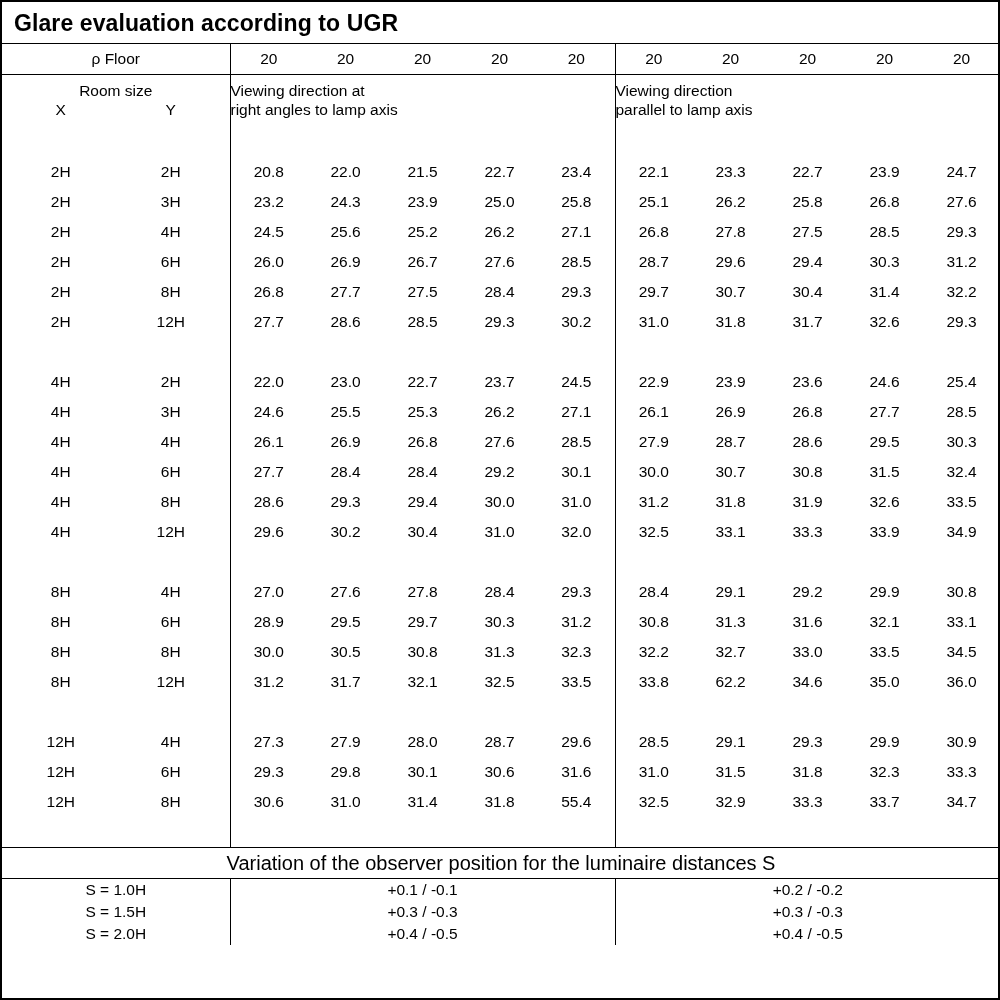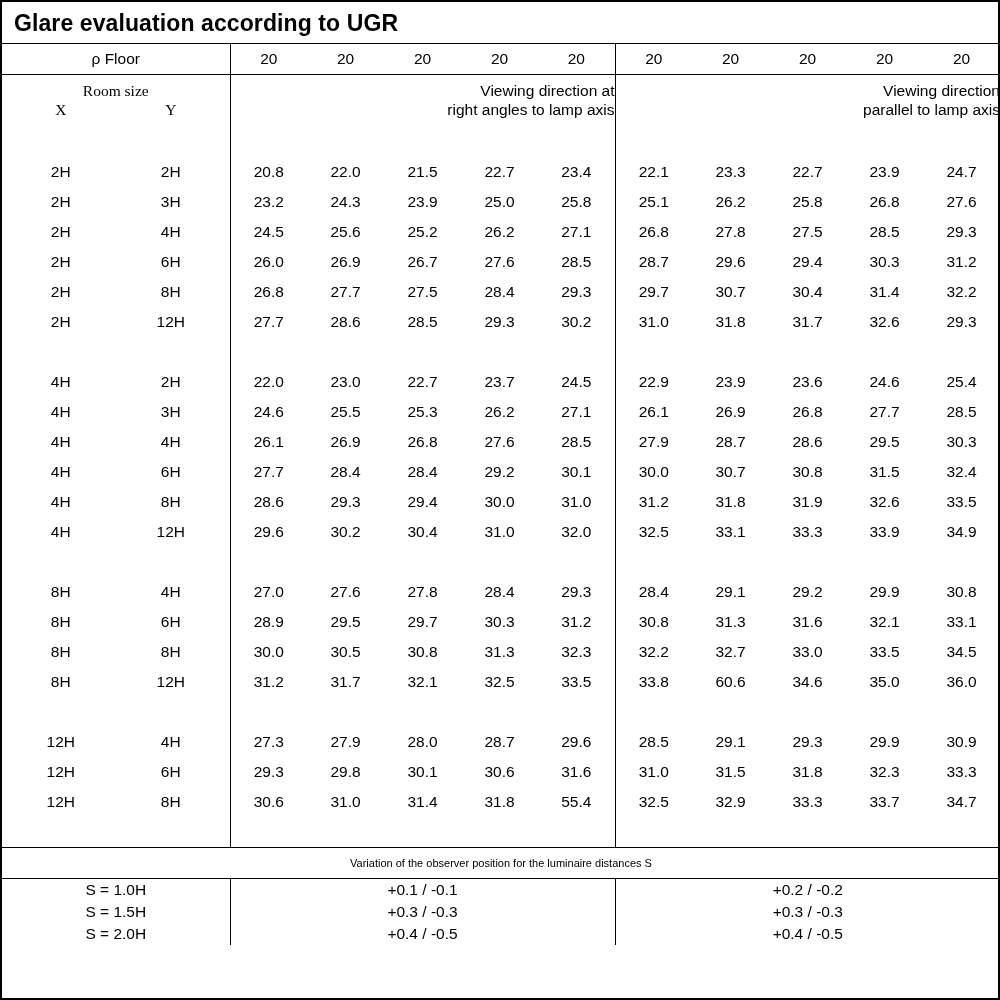--- a/index.html
+++ b/index.html
@@ -49,41 +49,40 @@
   .col-lbl { width: 228px; }
   .col-num { width: 77px; }
   .row-refl td { height: 30px; }
   .brdr-b { border-bottom: 1px solid #000000; }
   .brdr-r { border-right: 1px solid #000000; }
 
   .vd-head {
     font-size: 15.5px;
     line-height: 19px;
     padding: 6px 0 8px 0;
-    text-align: right;
+    text-align: left;
   }
   .roomsize-head {
     font-size: 15.5px;
     line-height: 19px;
     text-align: center;
     padding: 6px 0 8px 0;
-    font-family: Liberation Serif, serif;
   }
   .rs-line {
     display: flex;
     justify-content: center;
   }
   .rs-x { width: 110px; text-align: center; }
   .rs-y { width: 110px; text-align: center; }
 
   .spacer-row td { height: 16px; }
   .gap-row td { height: 15px; }
 
   .note {
-    font-size: 11px;
+    font-size: 20px;
     padding: 5px 0 5px 10px;
     text-align: left;
   }
   .varblock td { height: 22px; }
   .multi {
     line-height: 22px;
     text-align: center;
     font-size: 15.5px;
   }
   .pad-top { padding-top: 8px; }
@@ -471,21 +470,21 @@
             <span class="rs-x">8H</span>
             <span class="rs-y">12H</span>
           </div>
         </td>
         <td>31.2</td>
         <td>31.7</td>
         <td>32.1</td>
         <td>32.5</td>
         <td class="brdr-r">33.5</td>
         <td>33.8</td>
-        <td>60.6</td>
+        <td>62.2</td>
         <td>34.6</td>
         <td>35.0</td>
         <td>36.0</td>
       </tr>
 
       <tr class="gap-row">
         <td class="brdr-r"></td>
           <td></td>
           <td></td>
           <td></td>

